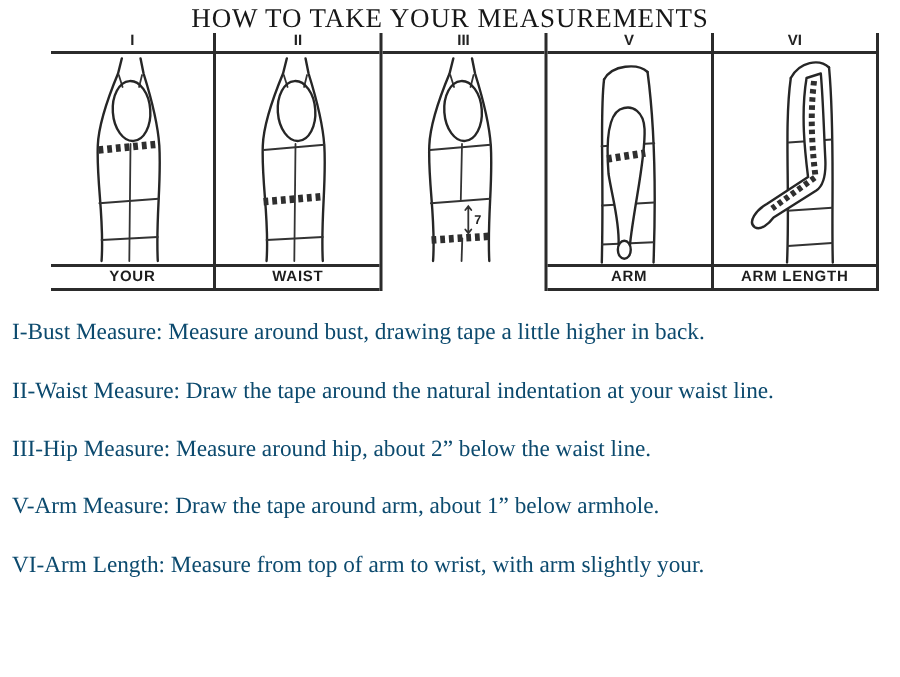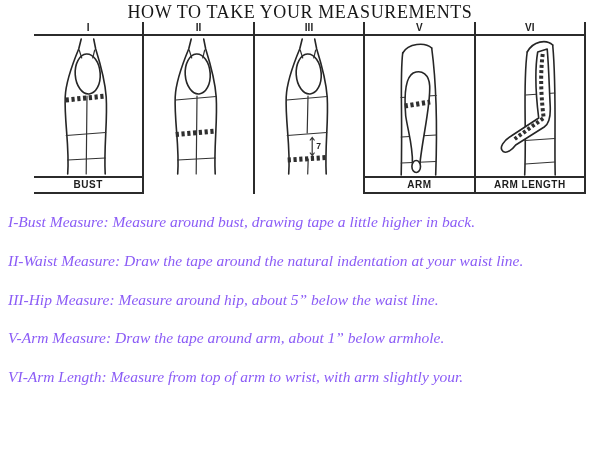--- a/index.html
+++ b/index.html
@@ -20,23 +20,22 @@
   .figure{height:140px;position:relative;}
   .figure svg{position:absolute;left:0;top:0;width:100%;height:140px;}
   .band{
     border-top:2px solid #2b2b2b;border-bottom:2px solid #2b2b2b;
     height:14px;line-height:14px;text-align:center;
     font-family:"Liberation Sans",sans-serif;font-weight:bold;font-size:10px;
     letter-spacing:.5px;color:#1d1d1d;white-space:nowrap;overflow:hidden;
   }
   .instructions{margin:19px 8px 0 8px;}
   .instructions p{
-    margin:0 0 21px 0;font-size:15.5px;line-height:1.15;color:#8b5cf6;
+    margin:0 0 21px 0;font-size:15.5px;line-height:1.15;color:#0c4a6e;
     white-space:nowrap;
-    font-style:italic;
   }
   .ink{stroke:#262626;stroke-width:1.6;fill:none;stroke-linecap:round;stroke-linejoin:round;}
   .thin{stroke:#333;stroke-width:1.2;fill:none;stroke-linecap:round;}
   .tape{stroke:#2f2f2f;stroke-width:5;fill:none;stroke-dasharray:3.2 2.6;stroke-linecap:butt;}
   .tape4{stroke:#2f2f2f;stroke-width:4;fill:none;stroke-dasharray:3 2.4;stroke-linecap:butt;}
   .limb{fill:#fff;stroke:#262626;stroke-width:1.6;stroke-linejoin:round;}
   .anno{font-family:"Liberation Sans",sans-serif;font-size:8.5px;font-weight:bold;fill:#222;}
 </style>
 </head>
 <body>
@@ -52,37 +51,38 @@
         <path class="ink" d="M39 3 L36.5 13 C29 31 23.5 48 23 61 C22 86 27.5 110 25.5 138"></path>
         <path class="ink" d="M51.5 3 L53.5 13 C58.5 29 63 46 64 61 C65.5 86 61.5 110 63 138"></path>
         <path class="thin" d="M37 14 L39.5 22 M52.5 14 L50.5 22"></path>
         <ellipse class="ink" cx="45.5" cy="38" rx="12.5" ry="20" transform="rotate(-4 45.5 38)"></ellipse>
         <path class="tape" d="M23.5 64 L64 60"></path>
         <path class="thin" d="M44.8 60 L44 138"></path>
         <path class="thin" d="M24 99.5 L63.5 96.5"></path>
         <path class="thin" d="M25.5 124 L63 122"></path>
       </svg>
     </div>
-    <div class="band">BUST</div>
+    <div class="band">YOUR</div>
   </div>
 
   <div class="panel">
     <div class="numeral">II</div>
     <div class="figure">
       <svg viewBox="0 0 92 140">
         <path class="ink" d="M39 3 L36.5 13 C29 31 23.5 48 23 61 C22 86 27.5 110 25.5 138"></path>
         <path class="ink" d="M51.5 3 L53.5 13 C58.5 29 63 46 64 61 C65.5 86 61.5 110 63 138"></path>
         <path class="thin" d="M37 14 L39.5 22 M52.5 14 L50.5 22"></path>
         <ellipse class="ink" cx="45.5" cy="38" rx="12.5" ry="20" transform="rotate(-4 45.5 38)"></ellipse>
         <path class="thin" d="M23.5 64 L64 60.5"></path>
         <path class="thin" d="M44.8 60 L44 138"></path>
         <path class="tape" d="M23.5 98.5 L64 95"></path>
         <path class="thin" d="M25.5 124 L63 122"></path>
       </svg>
     </div>
+    <div class="band">WAIST</div>
   </div>
 
   <div class="panel">
     <div class="numeral">III</div>
     <div class="figure">
       <svg viewBox="0 0 92 140">
         <path class="ink" d="M39 3 L36.5 13 C29 31 23.5 48 23 61 C22 86 27.5 110 25.5 138"></path>
         <path class="ink" d="M51.5 3 L53.5 13 C58.5 29 63 46 64 61 C65.5 86 61.5 110 63 138"></path>
         <path class="thin" d="M37 14 L39.5 22 M52.5 14 L50.5 22"></path>
         <ellipse class="ink" cx="45.5" cy="38" rx="12.5" ry="20" transform="rotate(-4 45.5 38)"></ellipse>
@@ -131,16 +131,16 @@
       </svg>
     </div>
     <div class="band">ARM LENGTH</div>
   </div>
 
 </div>
 
 <div class="instructions">
   <p>I-Bust Measure: Measure around bust, drawing tape a little higher in back.</p>
   <p>II-Waist Measure: Draw the tape around the natural indentation at your waist line.</p>
-  <p>III-Hip Measure: Measure around hip, about 5” below the waist line.</p>
+  <p>III-Hip Measure: Measure around hip, about 2” below the waist line.</p>
   <p>V-Arm Measure: Draw the tape around arm, about 1” below armhole.</p>
   <p>VI-Arm Length: Measure from top of arm to wrist, with arm slightly your.</p>
 </div>
 
 </body></html>

